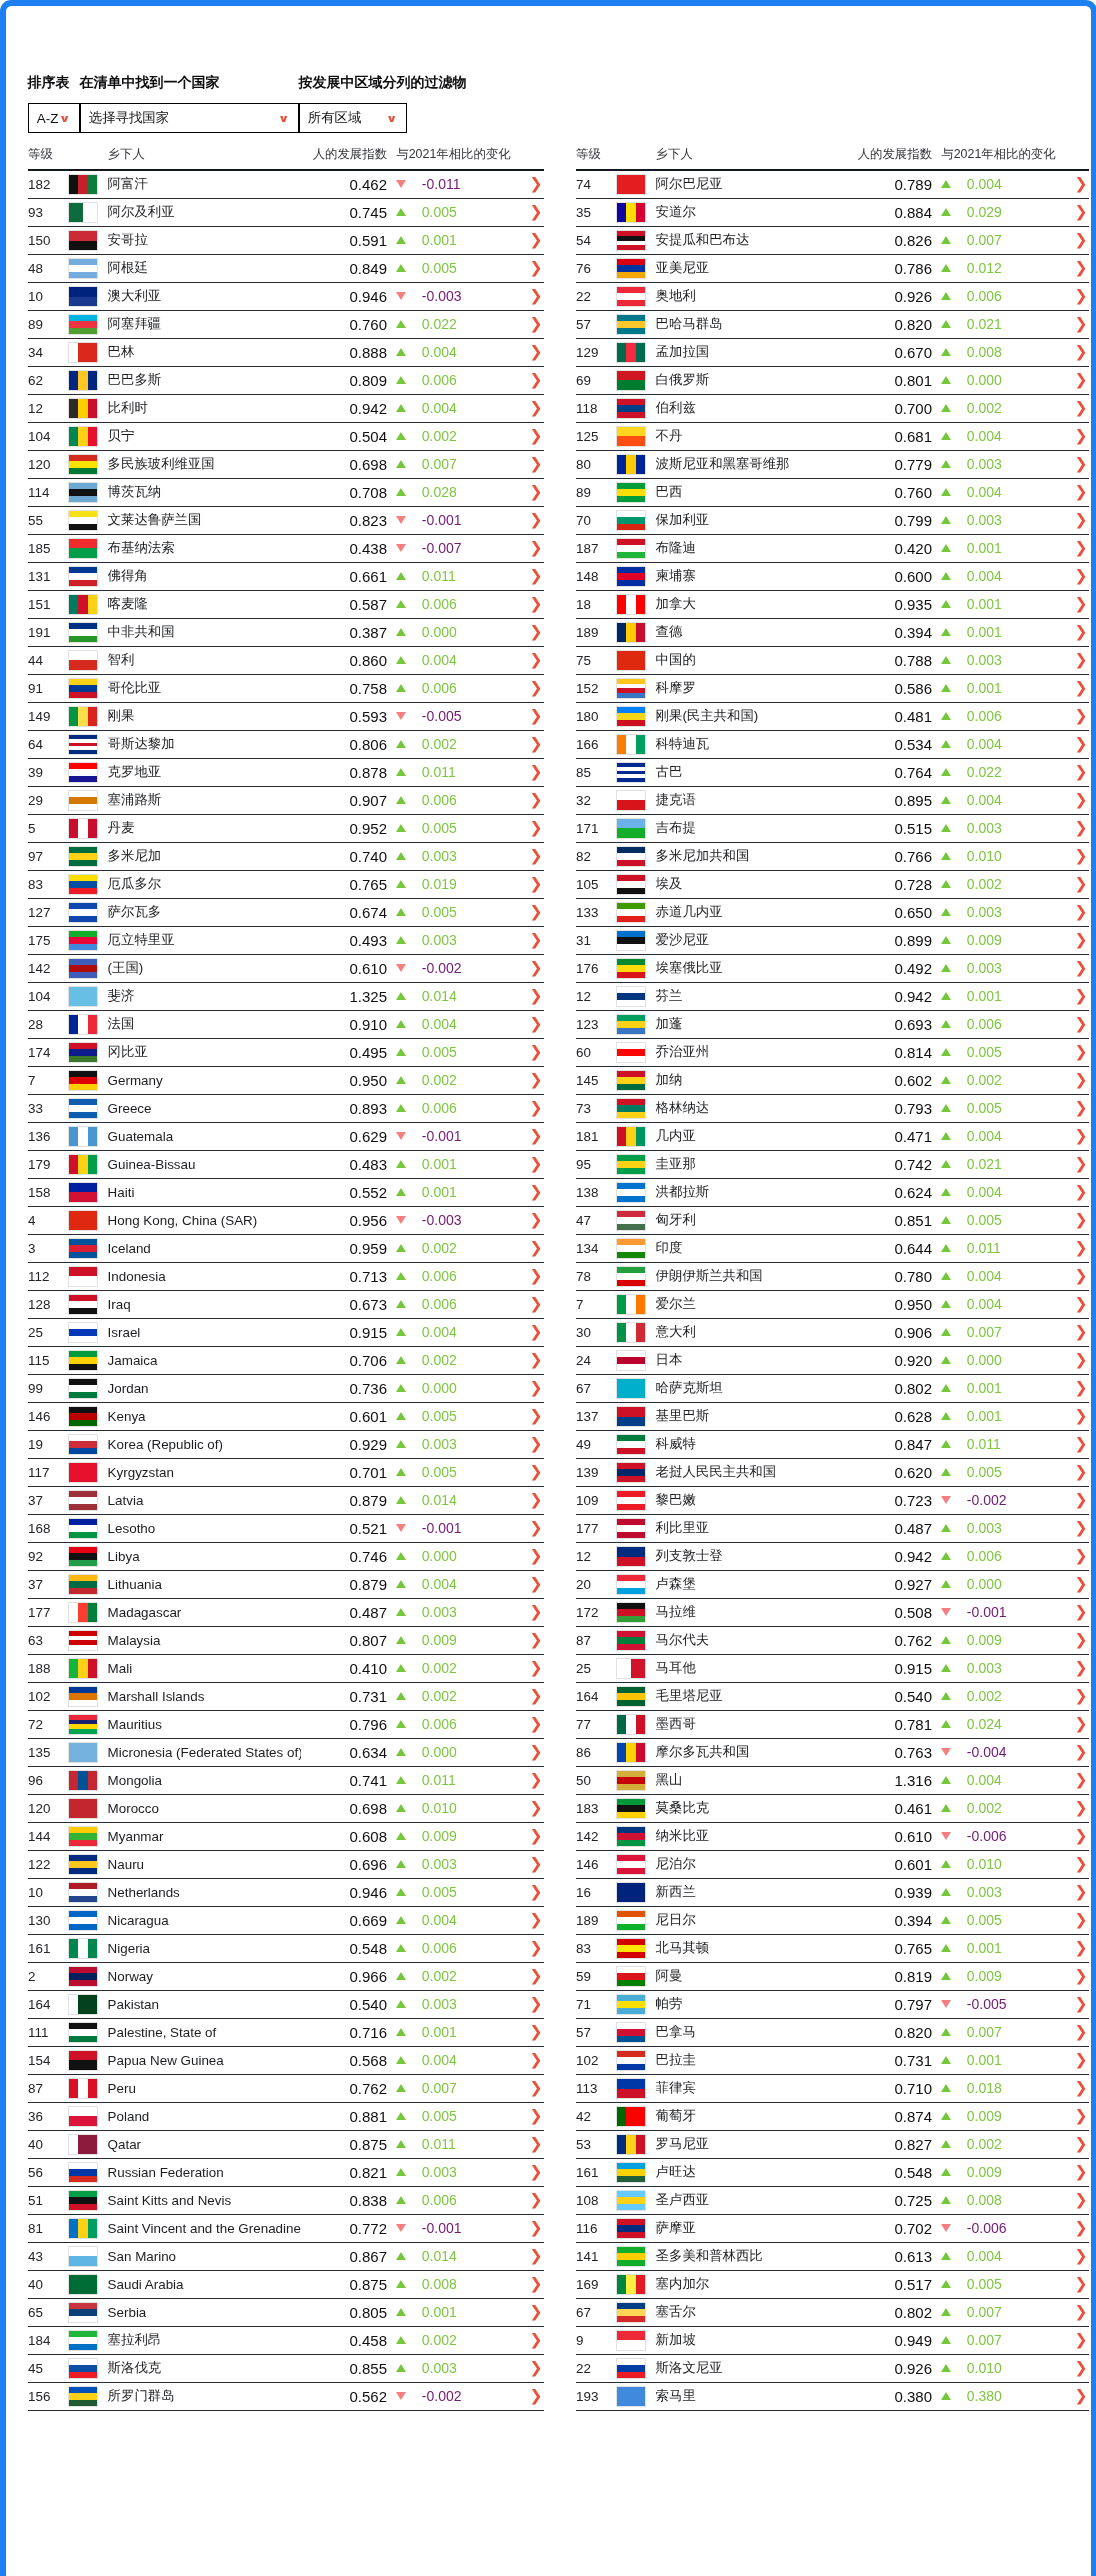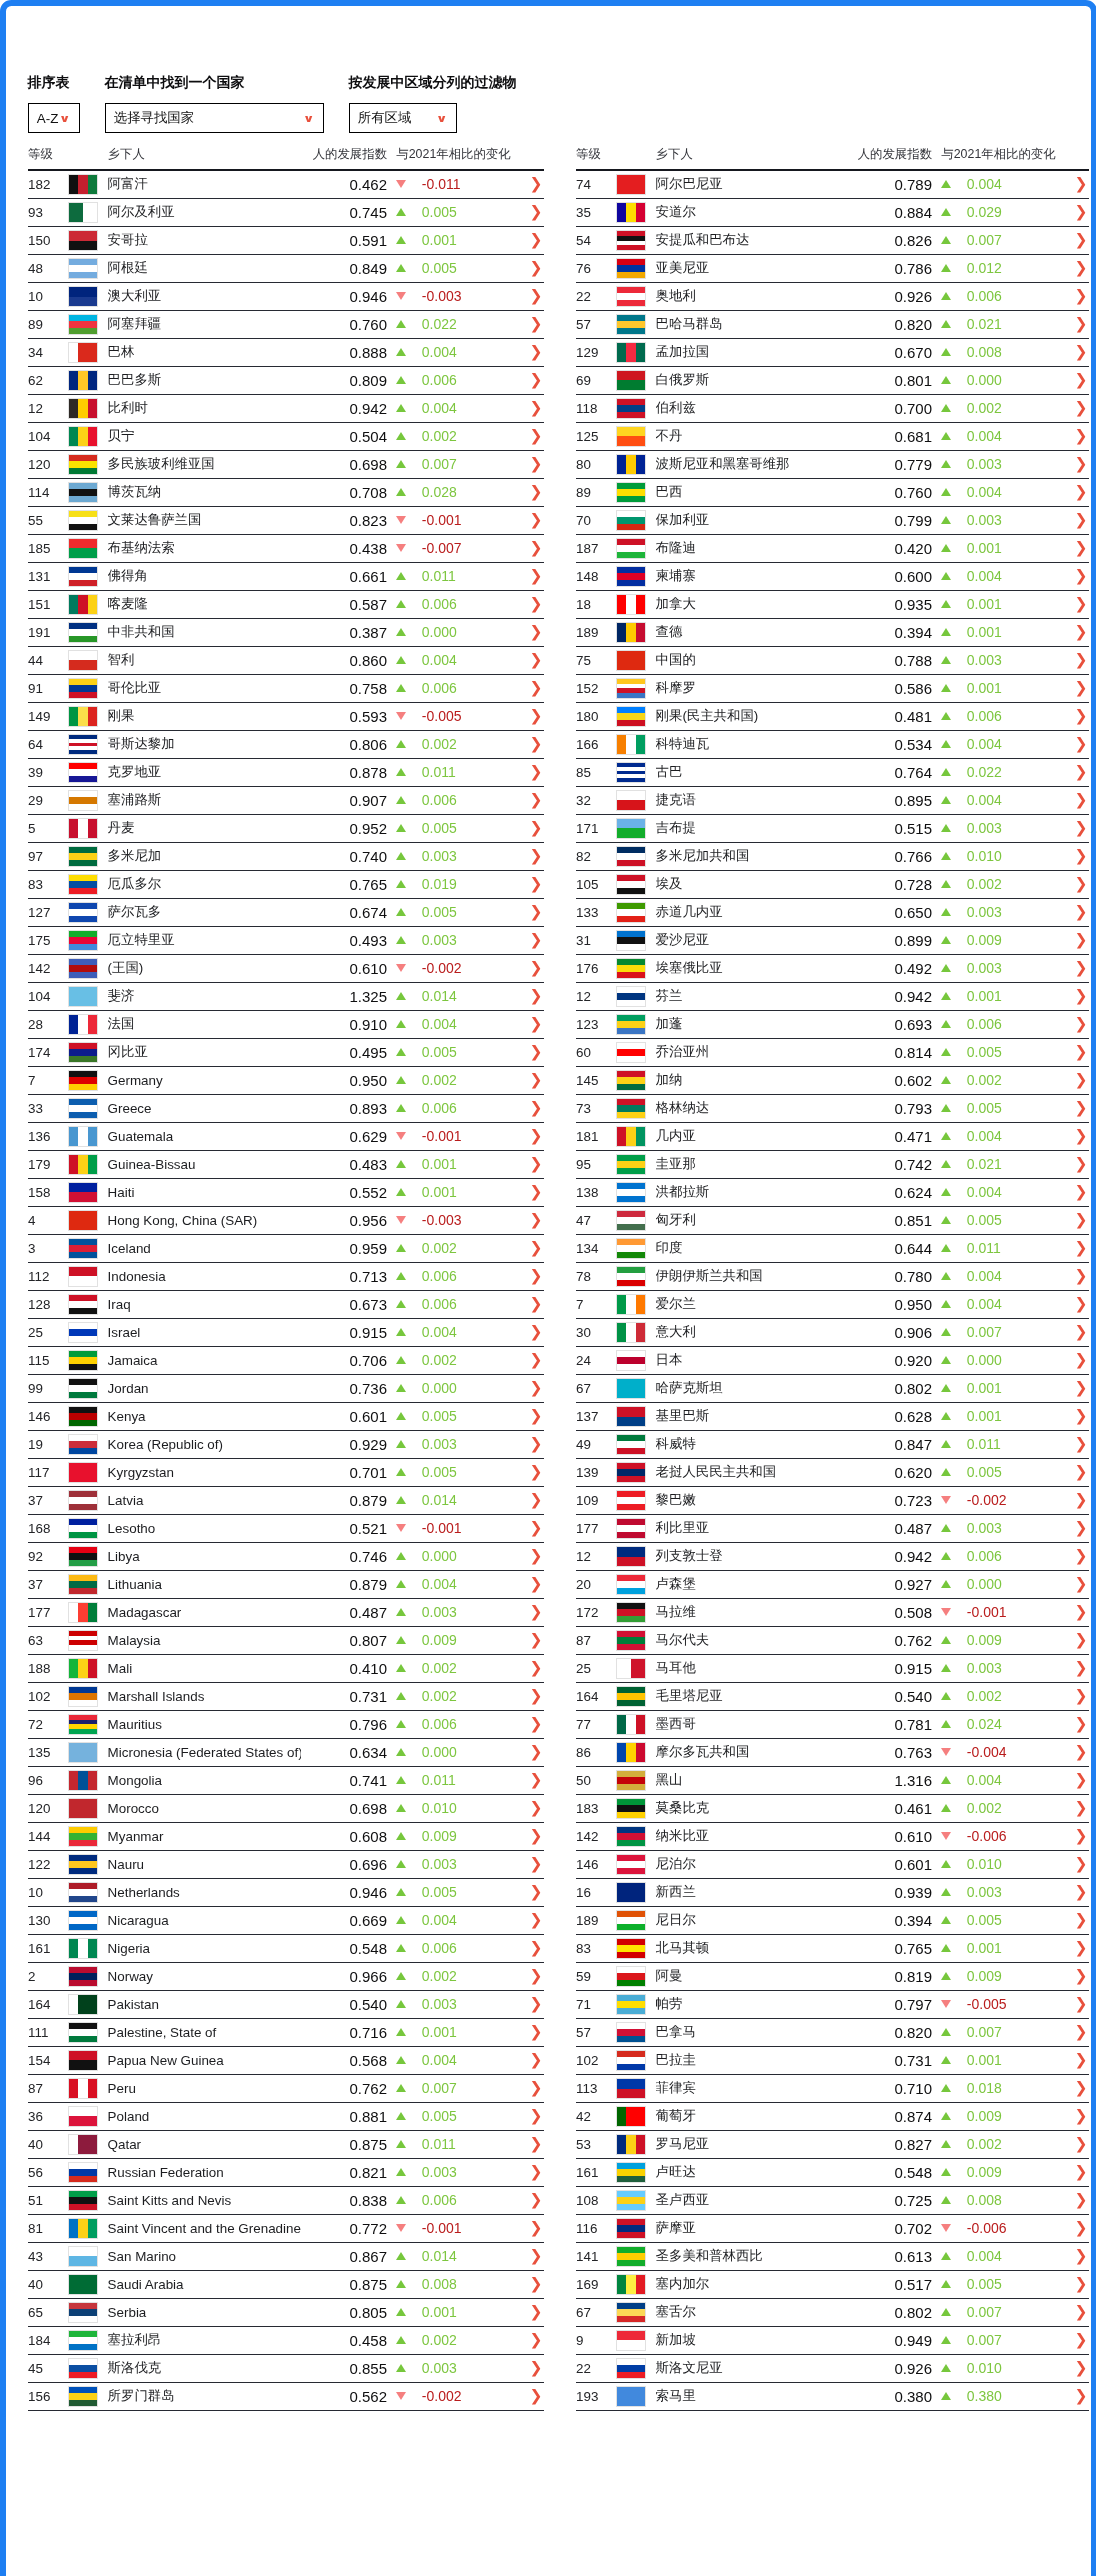--- a/index.html
+++ b/index.html
@@ -1,20 +1,20 @@
 <!DOCTYPE html>
 <html style="font-size:8.2px"><head>
 <meta charset="utf-8">
 <style>
   html,body{margin:0;padding:0;background:#ffffff;font-family:"Liberation Sans","DejaVu Sans",sans-serif;color:#111;}
   .frame{box-sizing:border-box;width:1097px;min-height:3102px;border:6.2px solid #1e7ff2;border-radius:11.3px;background:#fff;overflow:hidden;}
   .header{margin:49px 31px 0 106px;}
   .title{font-size:32px;font-weight:800;letter-spacing:0.5px;color:#0b0b0d;}
   .subtitle{margin-top:29px;font-size:20.6px;font-weight:400;color:#101114;}
-  .filters{display:flex;column-gap:25px;margin:68px 20.6px 0 21.6px;}
+  .filters{display:flex;margin:68px 20.6px 0 21.6px;}
   .fgroup{display:flex;flex-direction:column;}
   .flabel{font-size:14px;font-weight:700;margin-bottom:11.3px;white-space:nowrap;color:#0d0d0f;}
   .fbox{box-sizing:border-box;border:1.5px solid #000;height:30px;display:flex;align-items:center;justify-content:space-between;padding:0 8.2px;font-size:13.4px;background:#fff;cursor:pointer;}
   .f-sort .fbox{width:52px;}
   .f-search .fbox{width:219px;}
   .f-region .fbox{width:108px;text-align:right;}
   .caret{color:#e8503c;font-size:14px;font-weight:700;line-height:1;transform:scaleY(.75);}
   .tables{display:grid;grid-template-columns:516px 513px;column-gap:32px;margin:12.4px 0 0 22px;}
   .thead{display:grid;grid-template-columns:31px 30px 1fr 77px 124px 14.4px;column-gap:9.3px;align-items:end;font-size:12.4px;color:#33343a;padding-bottom:6.2px;}
   .thead .h-hdi{text-align:right;}
@@ -22,21 +22,21 @@
   .row{display:grid;grid-template-columns:31px 30px 1fr 77px 124px 14.4px;column-gap:9.3px;align-items:center;height:27px;border-bottom:1px solid #272a33;cursor:pointer;}
   .rank{font-size:13.4px;color:#232427;}
   .flag{width:30px;height:20.6px;box-sizing:border-box;border:0.5px solid #e1e1e1;}
   .cname{font-size:13.4px;color:#1c1d20;white-space:nowrap;overflow:hidden;}
   .hdi{font-size:15px;text-align:right;color:#0f0f10;}
   .chg{display:flex;align-items:center;column-gap:15.5px;font-size:14px;}
   .tri{width:0;height:0;}
   .tri.up{border-left:5.7px solid transparent;border-right:5.7px solid transparent;border-bottom:8.2px solid #76c73c;}
   .tri.down{border-left:5.7px solid transparent;border-right:5.7px solid transparent;border-top:8.2px solid #f57f7f;}
   .chg.pos .val{color:#7dc63f;}
-  .chg.neg .val{color:#b91c1c;}
+  .chg.neg .val{color:#701a75;}
   .chev{color:#e8503c;font-size:15.5px;font-weight:700;}
 </style>
 </head>
 <body>
 
 <div class="frame">
 
   <div class="header">
   </div>
 

